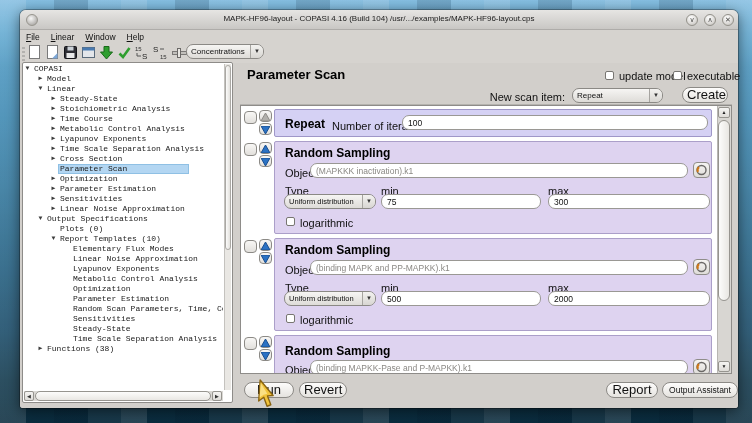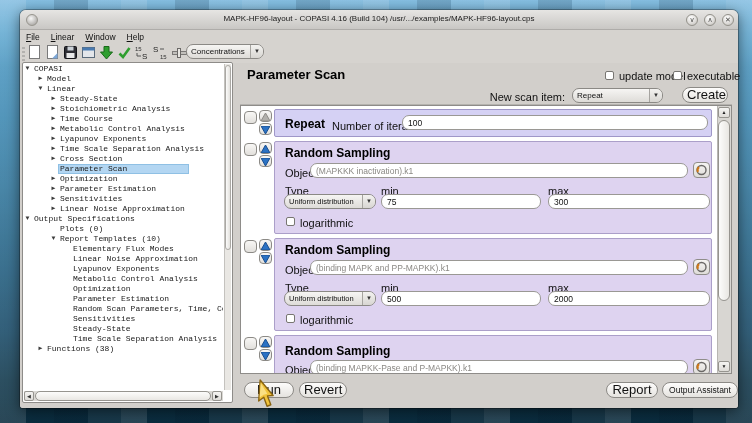--- a/index.html
+++ b/index.html
@@ -220,21 +220,21 @@
           <span class="tree-label">Parameter Estimation</span>
         </div>
         <div class="tree-row" style="padding-left: 26px;">
           <span class="expander">▶</span>
           <span class="tree-label">Sensitivities</span>
         </div>
         <div class="tree-row" style="padding-left: 26px;">
           <span class="expander">▶</span>
           <span class="tree-label">Linear Noise Approximation</span>
         </div>
-        <div class="tree-row" style="padding-left: 0;">
+        <div class="tree-row" style="padding-left: 13px;">
           <span class="expander">▼</span>
           <span class="tree-label">Output Specifications</span>
         </div>
         <div class="tree-row" style="padding-left: 26px;">
           <span class="expander"></span>
           <span class="tree-label">Plots (0)</span>
         </div>
         <div class="tree-row" style="padding-left: 26px;">
           <span class="expander">▼</span>
           <span class="tree-label">Report Templates (10)</span>

